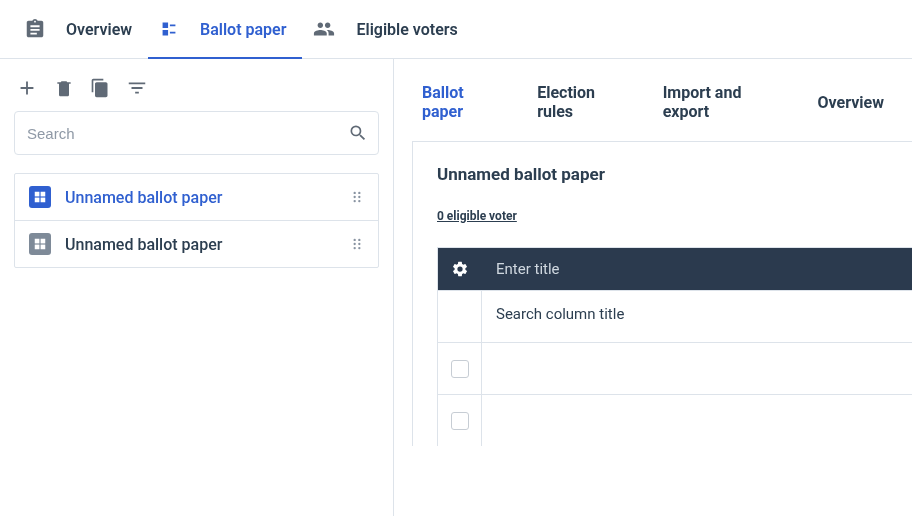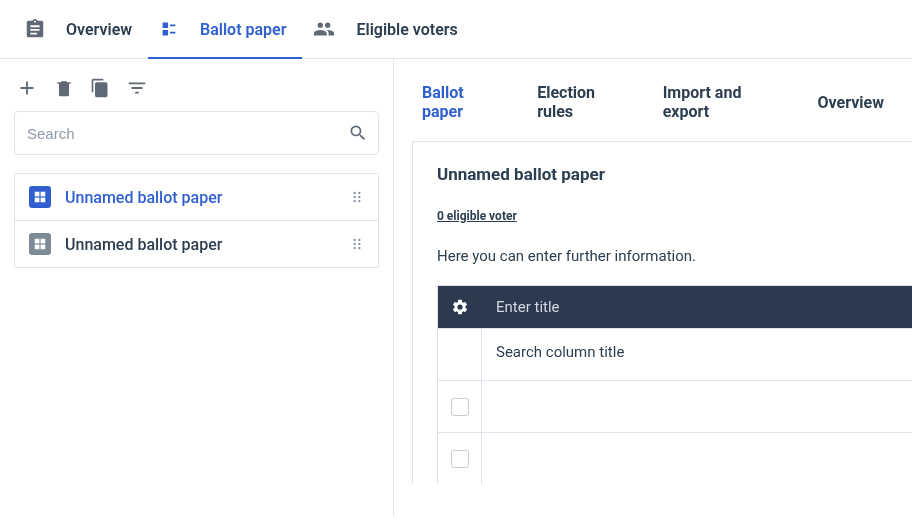--- a/index.html
+++ b/index.html
@@ -323,21 +323,20 @@
     <div class="sub-tabs">
       <span class="sub-tab active">Ballot paper</span>
       <span class="sub-tab">Election rules</span>
       <span class="sub-tab">Import and export</span>
       <span class="sub-tab">Overview</span>
     </div>
 
     <div class="card">
       <div class="ballot-title">Unnamed ballot paper</div>
       <a class="eligible">0 eligible voter</a>
-      <div class="info-text">Here you can enter further information.</div>
 
       <div class="table">
         <div class="table-head">
           <span class="gear">
             <svg viewBox="0 0 24 24" fill="currentColor">
                   <path d="M19.14 12.94a7.07 7.07 0 000-1.88l2.03-1.58a.5.5 0 00.12-.64l-1.92-3.32a.5.5 0 00-.6-.22l-2.39.96a7.03 7.03 0 00-1.62-.94l-.36-2.54a.5.5 0 00-.5-.42h-3.84a.5.5 0 00-.5.42l-.36 2.54c-.58.24-1.12.56-1.62.94l-2.39-.96a.5.5 0 00-.6.22L2.71 8.84a.5.5 0 00.12.64l2.03 1.58a7.07 7.07 0 000 1.88l-2.03 1.58a.5.5 0 00-.12.64l1.92 3.32c.13.22.39.31.6.22l2.39-.96c.5.38 1.04.7 1.62.94l.36 2.54c.4.24.25.42.5.42h3.84c.25 0 .46-.18.5-.42l.36-2.54c.58-.24 1.12-.56 1.62-.94l2.39.96c.21.09.47 0 .6-.22l1.92-3.32a.5.5 0 00-.12-.64l-2.03-1.58zM12 15.5A3.5 3.5 0 1112 8.5a3.5 3.5 0 010 7z"></path>
                 </svg>
           </span>
           <span class="title-cell">Enter title</span>
         </div>

